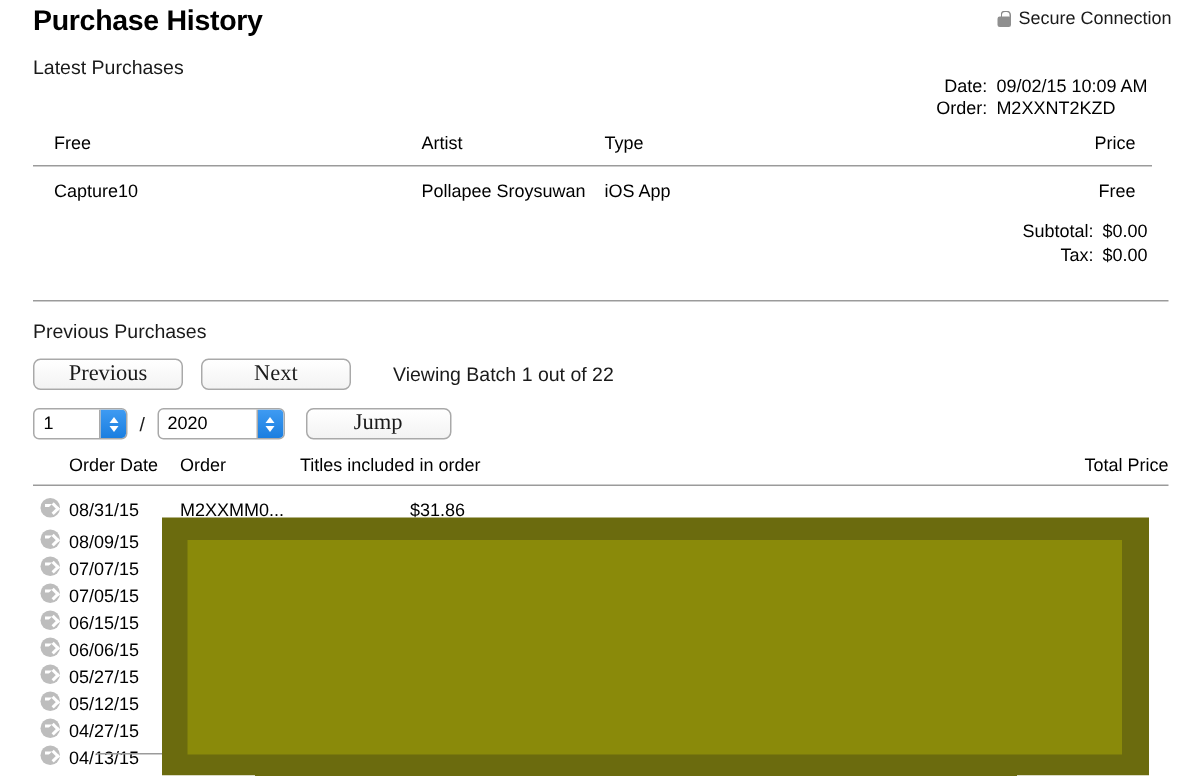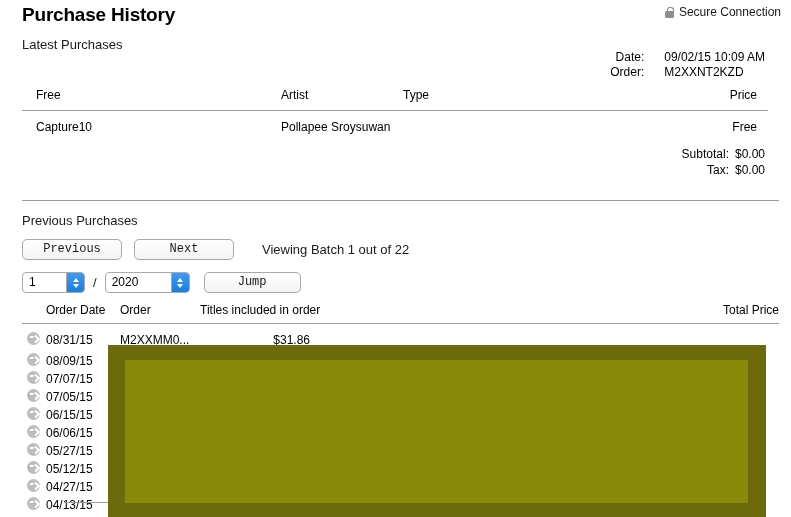--- a/index.html
+++ b/index.html
@@ -76,21 +76,21 @@
 
   
   .order-meta {
     position: absolute;
     right: 26px;
     top: 50px;
     font-size: 12px;
     line-height: 15px;
     display: grid;
     grid-template-columns: auto auto;
-    column-gap: 20px;
+    column-gap: 6px;
   }
   .order-meta .lbl { text-align: right; }
   .order-meta .val { text-align: left; }
 
   
   .latest-table {
     position: absolute;
     left: 22px;
     top: 88px;
     width: 746px;
@@ -139,22 +139,22 @@
 
   
   .pager-row {
     position: absolute;
     left: 22px;
     top: 239px;
     display: flex;
     align-items: center;
   }
   .btn {
-    font-family: Liberation Mono, monospace;
-    font-size: 12px;
+    font-family: Liberation Serif, serif;
+    font-size: 15px;
     color: #1a1a1a;
     background: linear-gradient(#ffffff, #f3f3f3);
     border: 1px solid #a9a9a9;
     border-radius: 5px;
     height: 21px;
     line-height: 19px;
     text-align: center;
     padding: 0 8px;
     box-sizing: border-box;
     cursor: default;
@@ -334,20 +334,21 @@
   <div class="row hdr">
     <span class="c-item">Free</span>
     <span class="c-artist">Artist</span>
     <span class="c-type">Type</span>
     <span class="c-price">Price</span>
   </div>
   <div class="rule"></div>
   <div class="row body-row">
     <span class="c-item">Capture10</span>
     <span class="c-artist">Pollapee Sroysuwan</span>
+    <span class="c-type">iOS App</span>
     <span class="c-price">Free</span>
   </div>
 </div>
 
 <div class="totals">
   <span class="lbl">Subtotal:</span>
   <span class="val">$0.00</span>
   <span class="lbl">Tax:</span>
   <span class="val">$0.00</span>
 </div>

